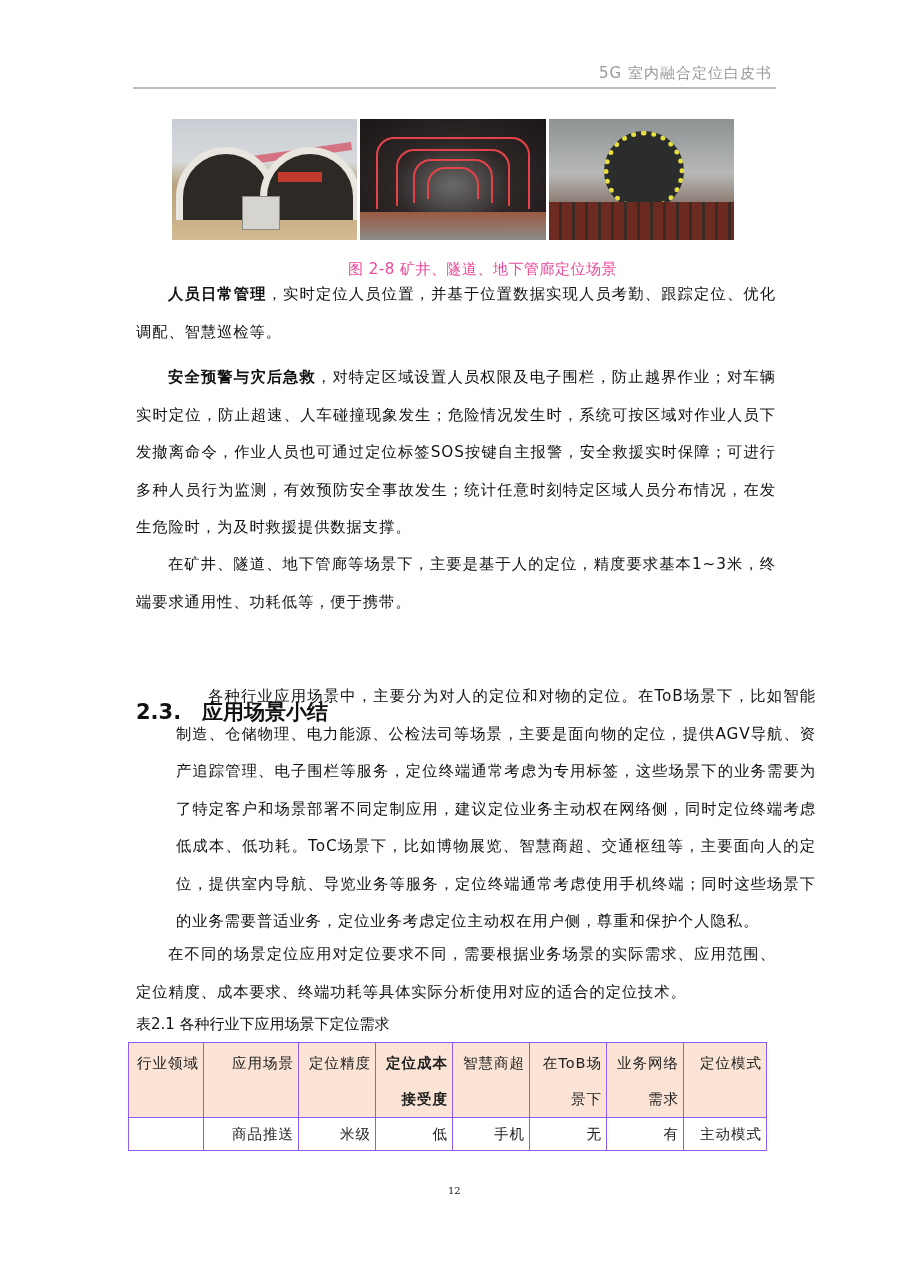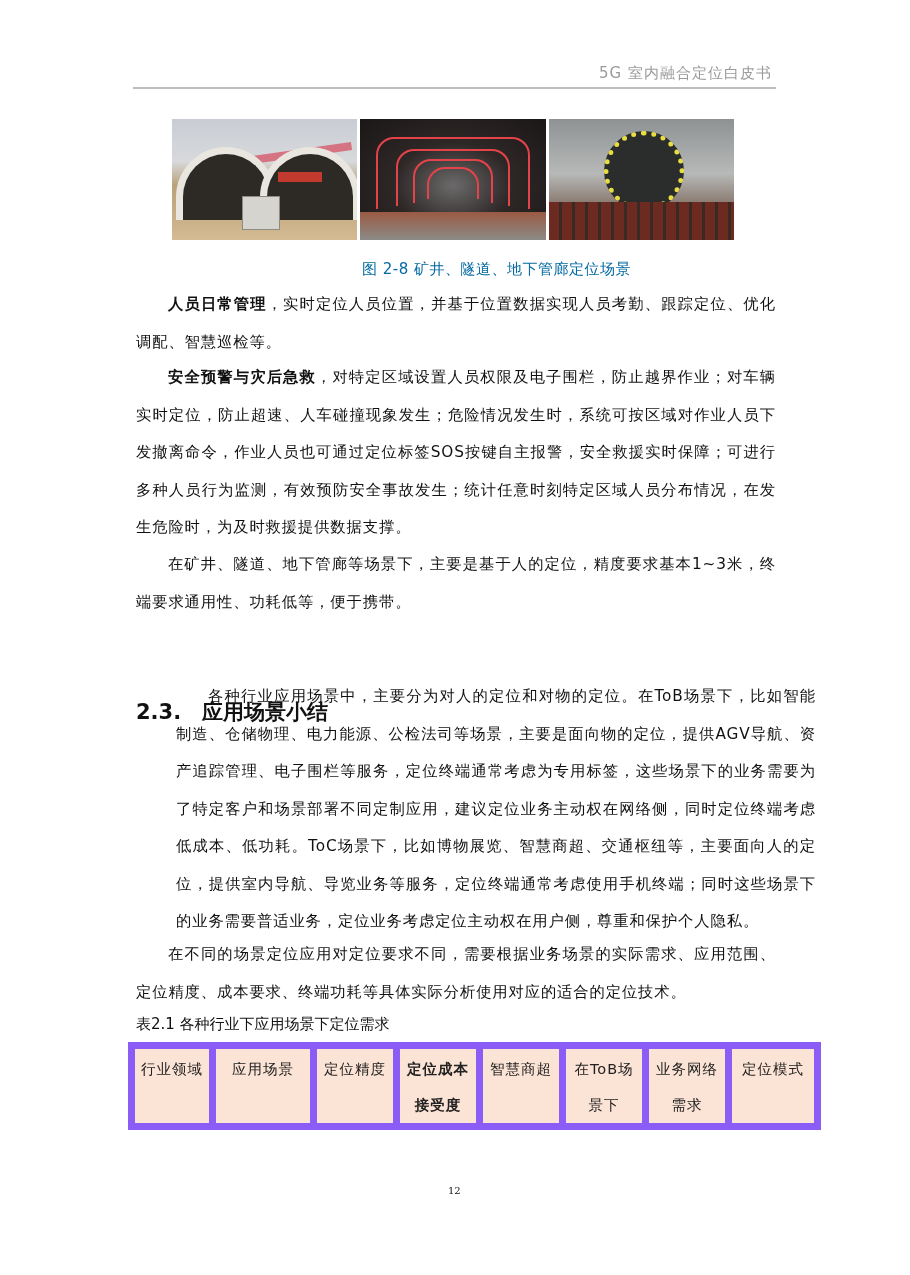--- a/index.html
+++ b/index.html
@@ -17,37 +17,37 @@
   .photo-1 .sign { position: absolute; left: 106px; top: 53px; width: 44px; height: 10px; background: #c23a2e; }
   .photo-1 .booth { position: absolute; left: 70px; top: 77px; width: 36px; height: 32px; background: #d6d4cf; border: 1px solid #8c8a84; }
   .photo-1 .flowers { position: absolute; left: 80px; top: 30px; width: 100px; height: 8px; background: #d45a6c; transform: rotate(-8deg); opacity: .8; }
   .photo-2 { background: radial-gradient(ellipse at 50% 55%, #6b6a6a 0%, #2d2726 45%, #1b1717 100%); }
   .photo-2 .ring { position: absolute; left: 50%; border: 2px solid #e5434a; border-bottom: none; transform: translateX(-50%); border-radius: 18px 18px 0 0; }
   .photo-2 .floor { position: absolute; left: 0; right: 0; bottom: 0; height: 28px; background: linear-gradient(180deg, #9a5a43, #8b8b87); }
   .photo-3 { background: linear-gradient(180deg, #8e9293 0%, #b7b9b8 45%, #8a7a70 70%, #6a3c2e 100%); }
   .photo-3 .tunnel { position: absolute; left: 55px; top: 12px; width: 70px; height: 70px; border-radius: 50%; background: #2b2d2d; border: 5px dotted #e8df3e; }
   .photo-3 .rails { position: absolute; left: 0; right: 0; bottom: 0; height: 38px; background: repeating-linear-gradient(90deg, #6d2a21 0 10px, #3a2a24 10px 13px); }
 
-  .caption { position: absolute; left: 362px; top: 260px; font-size: 15px; color: #0369a1; letter-spacing: 0.5px; }
+  .caption { position: absolute; left: 348px; top: 260px; font-size: 15px; color: #ec4899; letter-spacing: 0.5px; }
 
   .para { position: absolute; left: 136px; width: 640px; font-size: 15.3px; line-height: 37.5px; letter-spacing: 0.9px; text-indent: 32px; color: #111; text-align: justify; }
   .para b { font-weight: bold; }
-  .p1 { top: 286px; }
+  .p1 { top: 276px; }
   .p2 { top: 359px; }
   .p3 { top: 546px; }
   .p4 { top: 678px; margin-left: 40px; }
   .p5 { top: 936px; }
 
   .section-heading { position: absolute; left: 136px; top: 650px; font-size: 21px; font-weight: bold; color: #111; margin-top: 48px; }
   .section-heading .num { display: inline-block; width: 66px; }
 
   .table-title { position: absolute; left: 136px; top: 1015px; font-size: 15px; font-weight: normal; color: #111; }
 
   table.req { position: absolute; left: 128px; top: 1042px; border-collapse: collapse; font-size: 14.5px; color: #222; }
-  table.req td { border: 7px solid #8b5cf6; text-align: center; vertical-align: top; padding: 16px 4px 0 4px; line-height: 36px; letter-spacing: 1px; }
+  table.req td { border: 1px solid #8b5cf6; text-align: right; vertical-align: top; padding: 16px 4px 0 4px; line-height: 36px; letter-spacing: 1px; }
   table.req tr.head td { background: #fbe3d5; height: 70px; padding-top: 2px; }
   table.req tr.row td { height: 28px; padding-top: 0; line-height: 32px; }
   .c1 { width: 66px; } .c2 { width: 86px; } .c3 { width: 68px; } .c4 { width: 68px; font-weight: bold; }
   .c5 { width: 68px; } .c6 { width: 68px; } .c7 { width: 68px; } .c8 { width: 74px; }
 
   .page-number { position: absolute; left: 448px; top: 1185px; font-family: "DejaVu Serif", "Liberation Serif", serif; font-size: 10px; color: #111; }
 </style>
 </head>
 <body>
 
@@ -96,16 +96,26 @@
       <tr class="head">
     <td class="c1">行业领域</td>
     <td class="c2">应用场景</td>
     <td class="c3">定位精度</td>
     <td class="c4">定位成本接受度</td>
     <td class="c5">智慧商超</td>
     <td class="c6">在ToB场景下</td>
     <td class="c7">业务网络需求</td>
     <td class="c8">定位模式</td>
   </tr>
+  <tr class="row">
+    <td></td>
+    <td>商品推送</td>
+    <td>米级</td>
+    <td>低</td>
+    <td>手机</td>
+    <td>无</td>
+    <td>有</td>
+    <td>主动模式</td>
+  </tr>
 </tbody>
   </table>
 
 <div class="page-number">12</div>
 
 </body></html>

